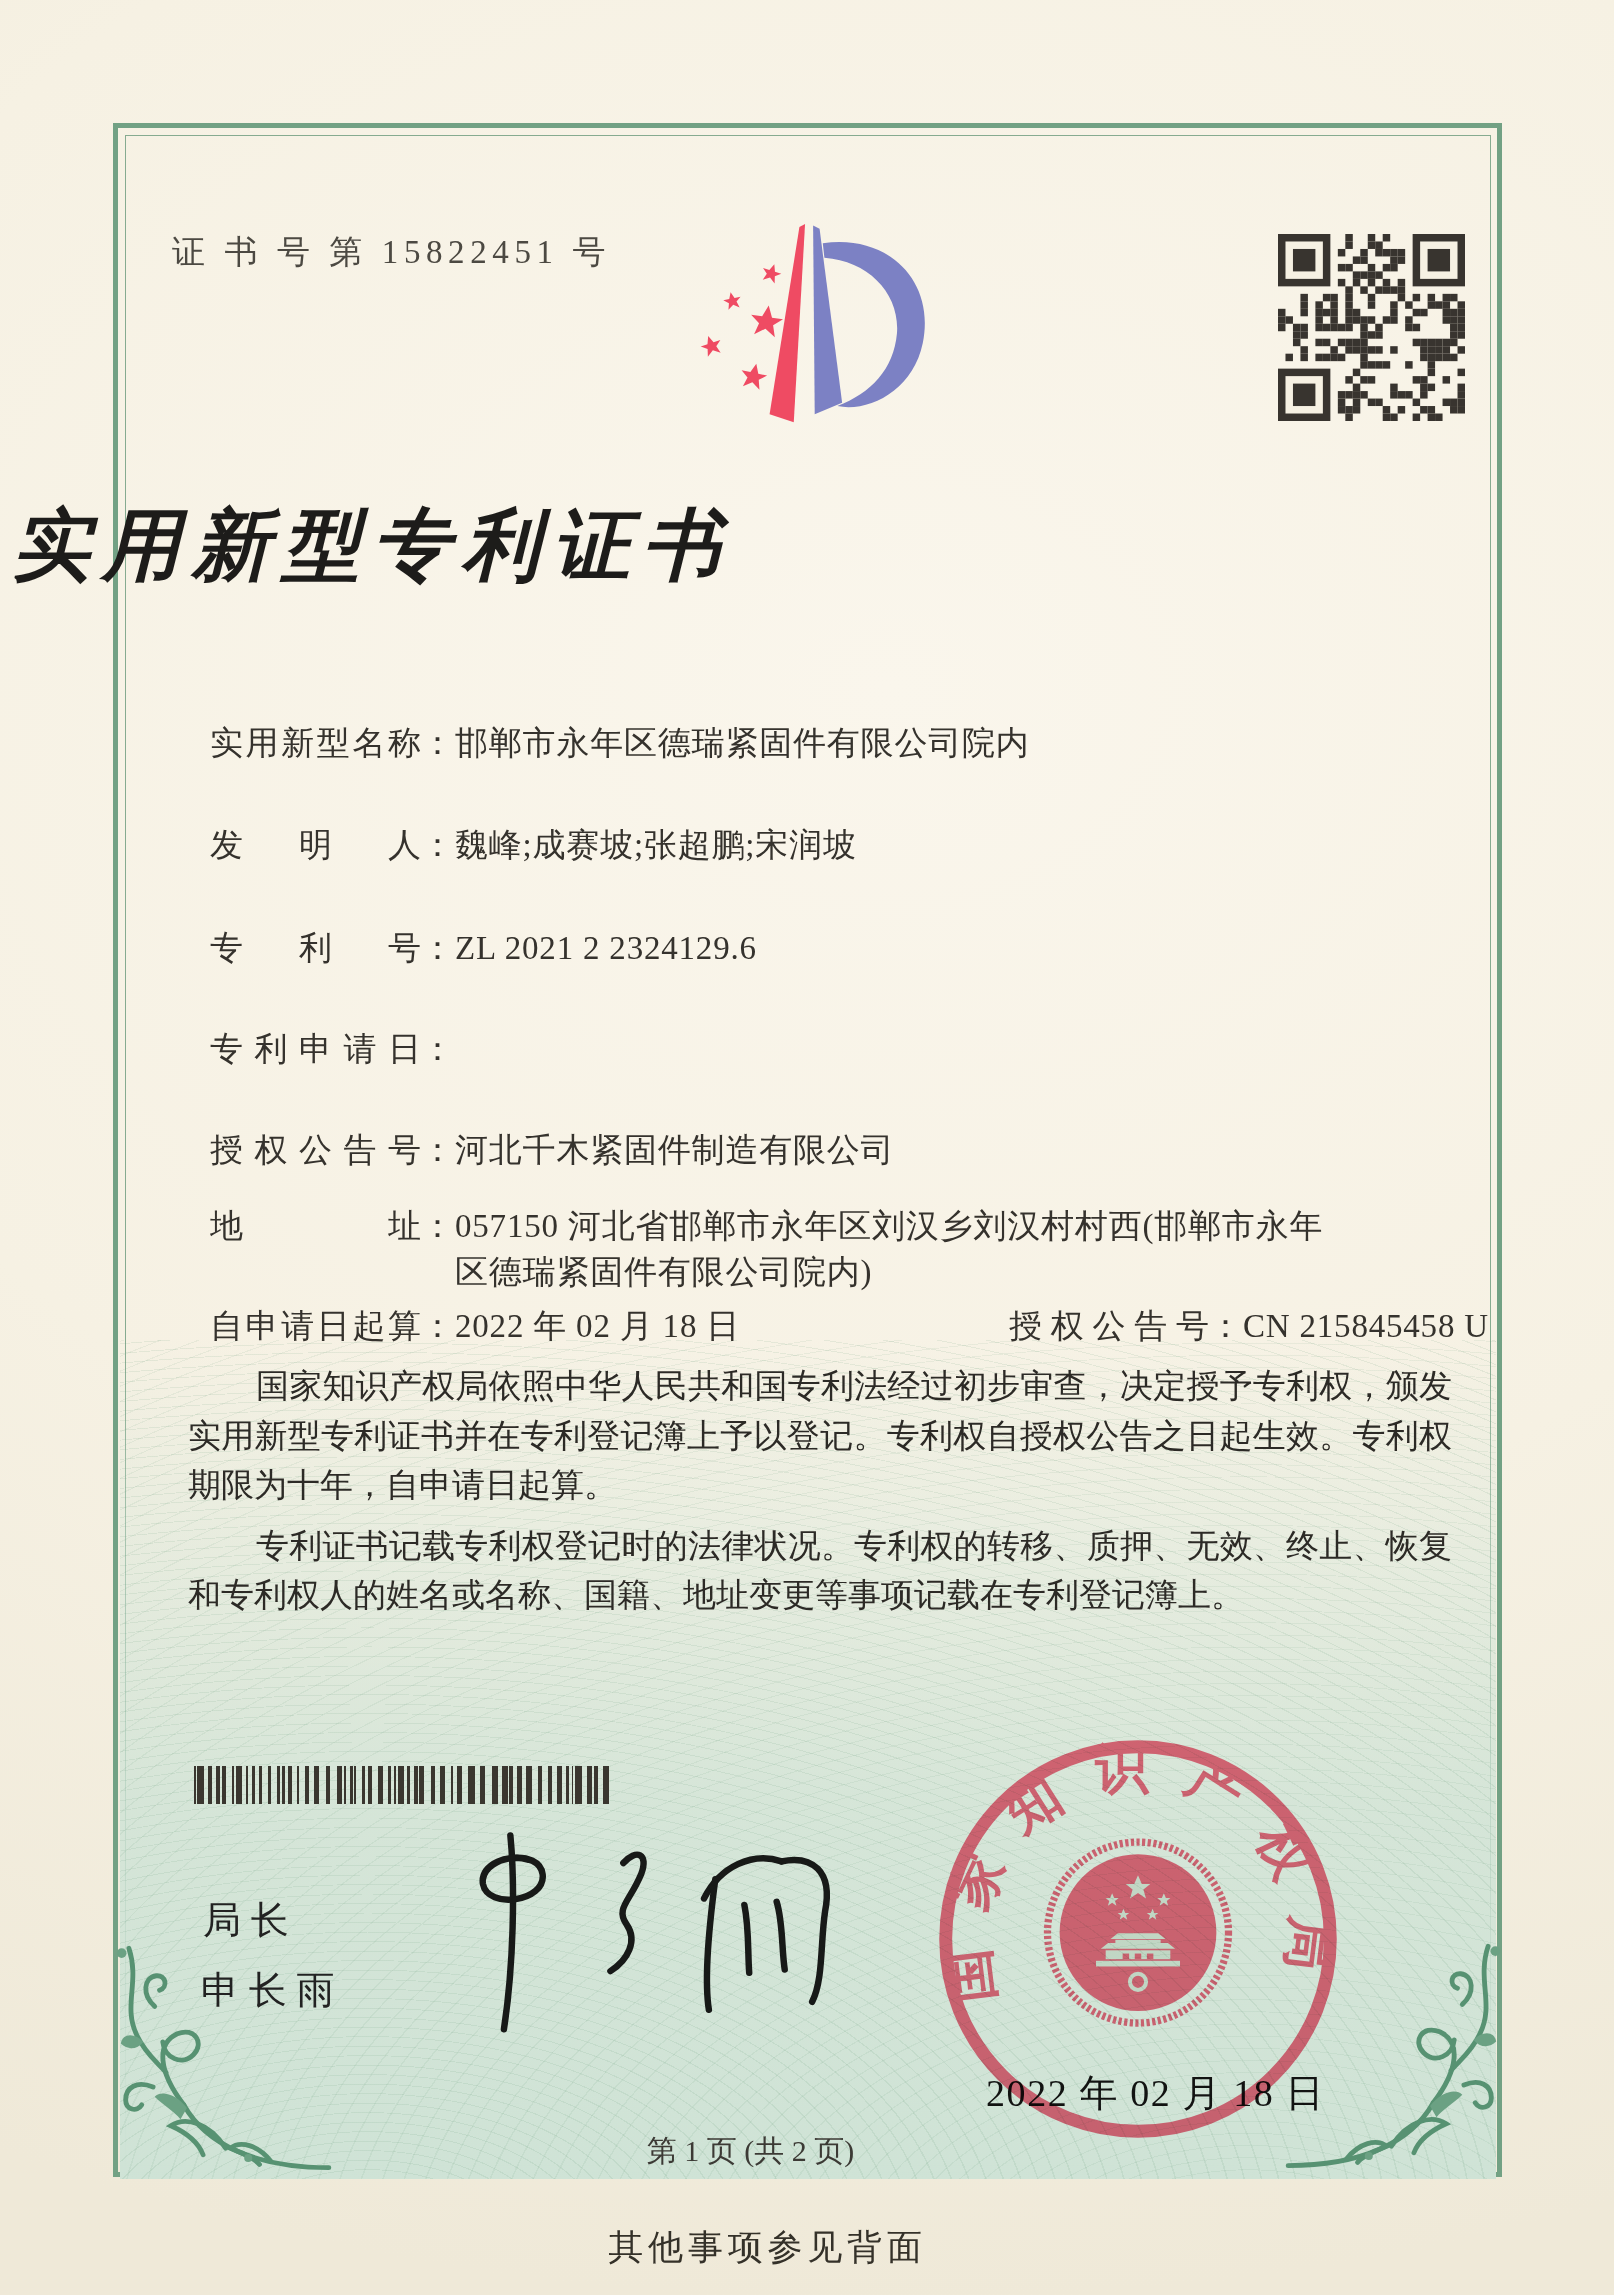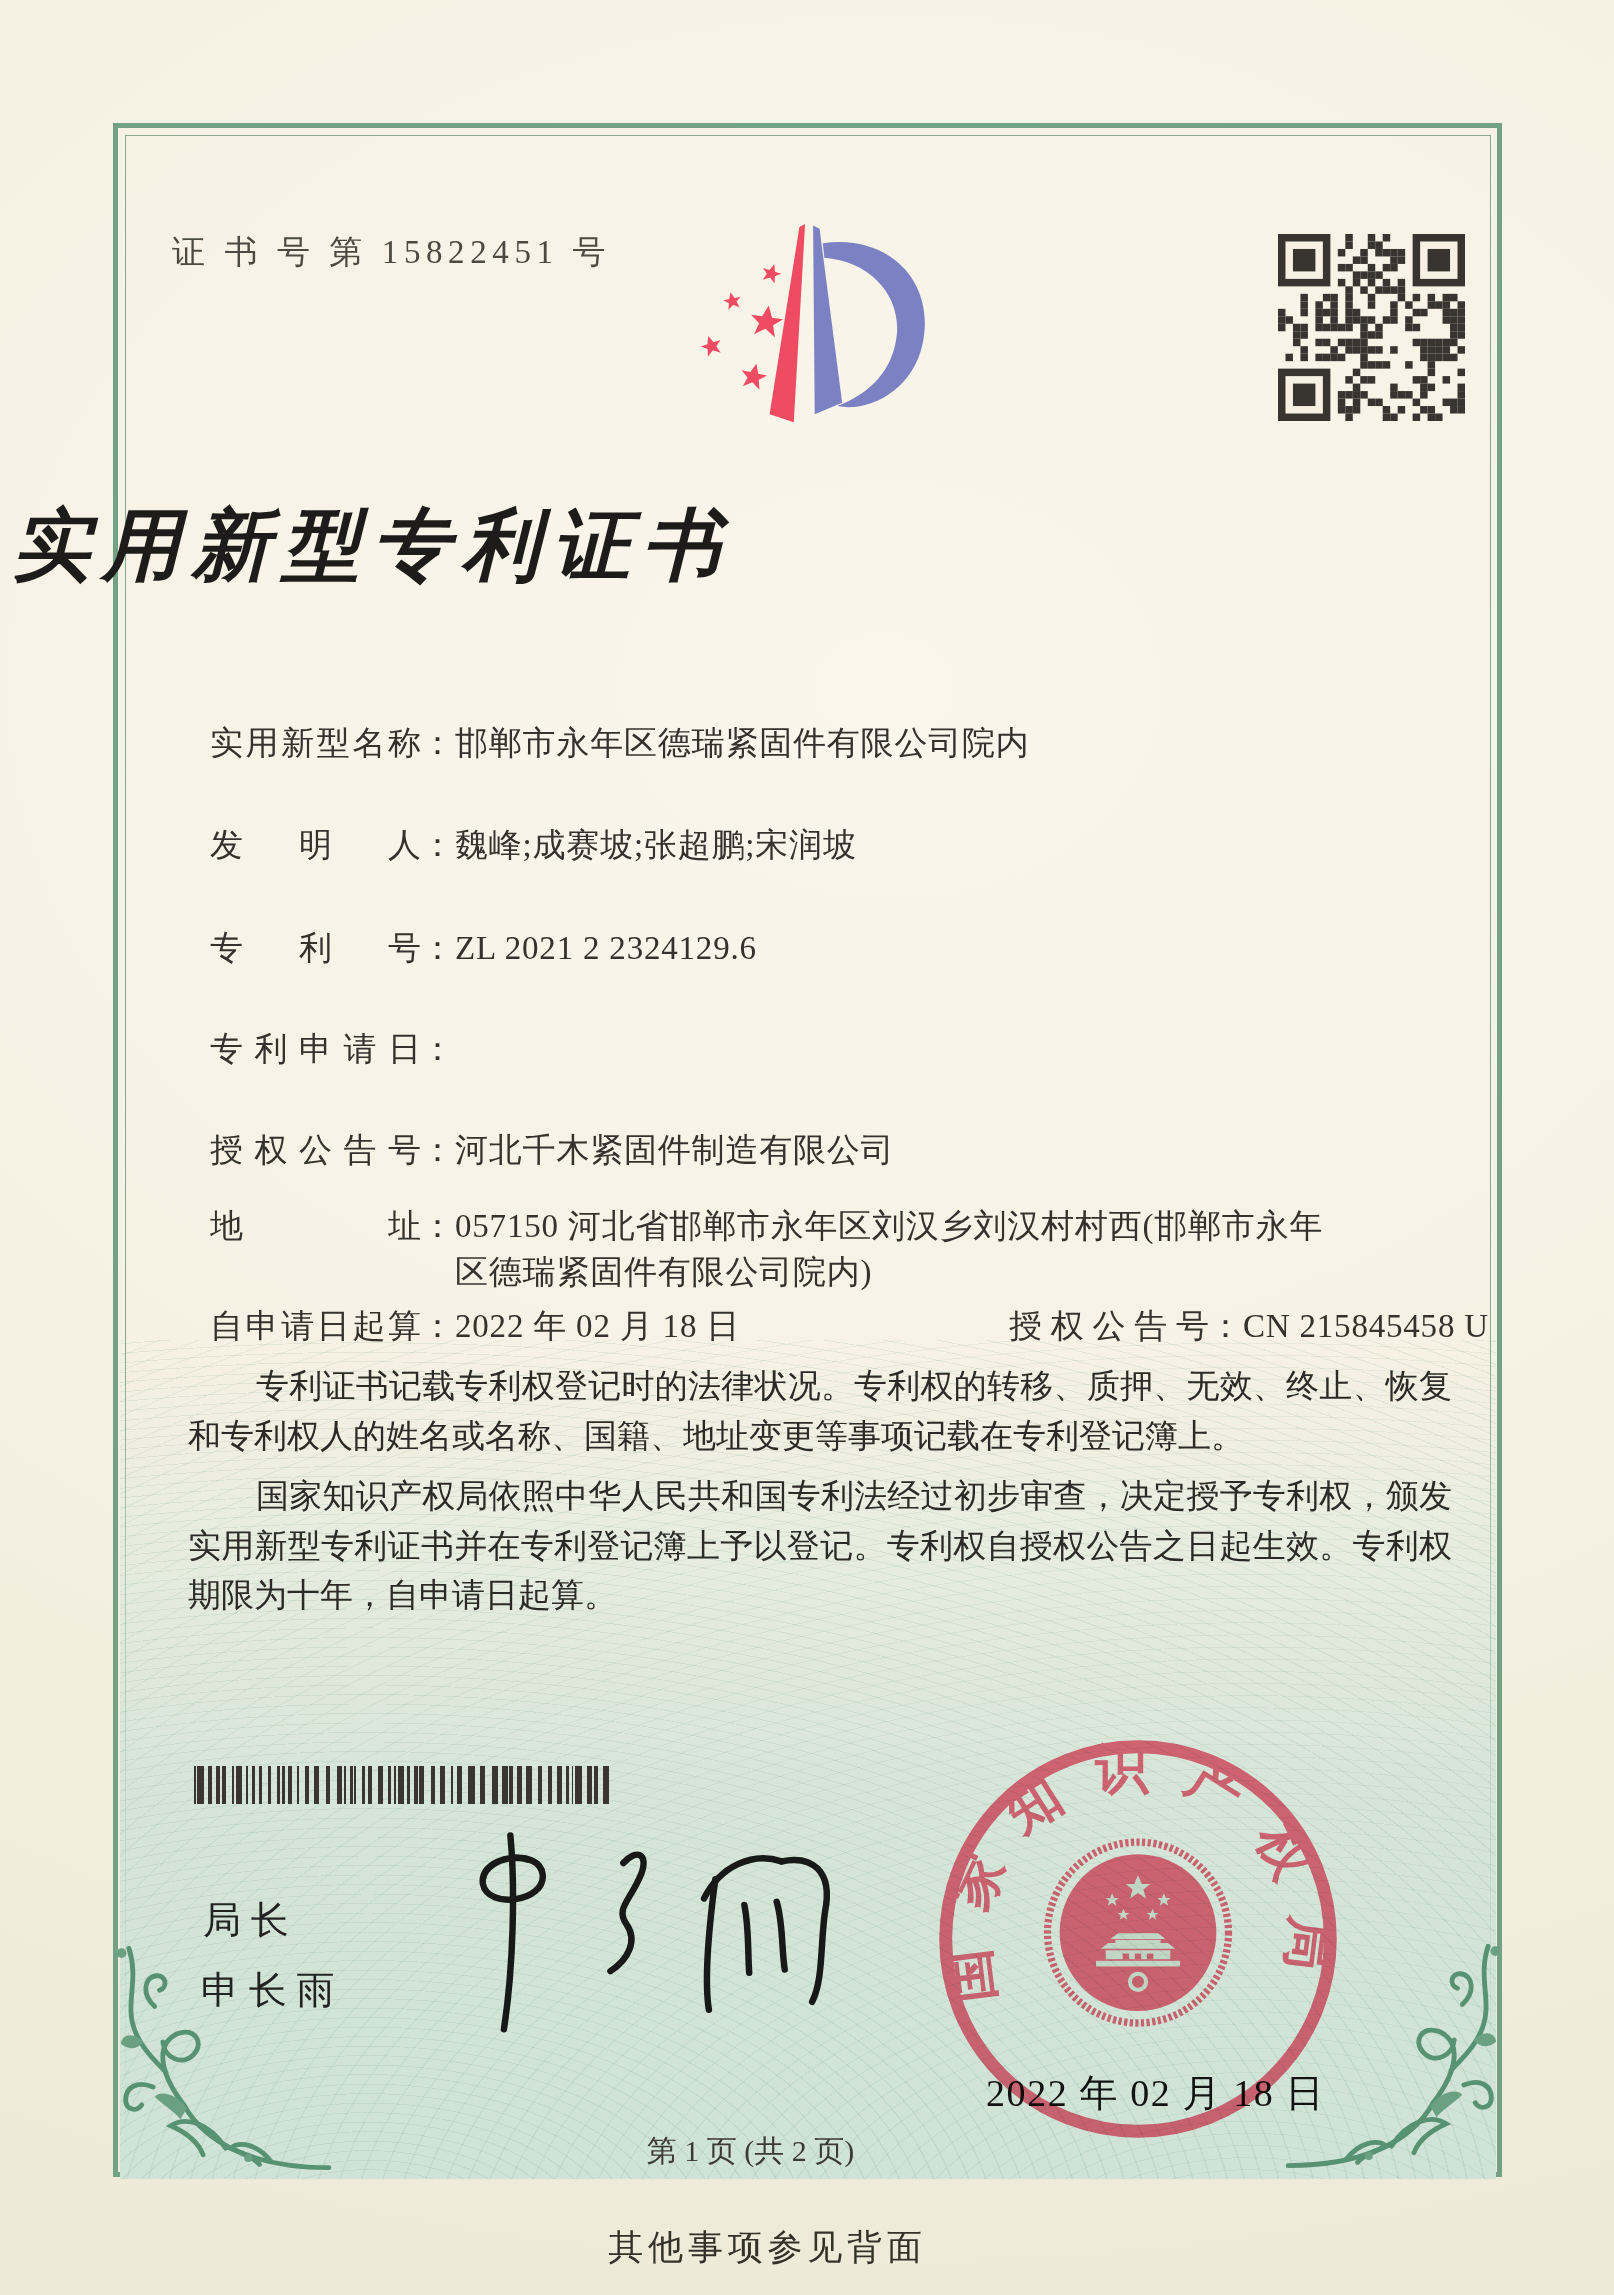--- a/index.html
+++ b/index.html
@@ -321,22 +321,22 @@
     <span class="fcolon">：</span>
     <span class="fvalue nowrap" style="width:347px">2022 年 02 月 18 日</span>
     <span class="grant-right">
       <span class="flabel">授权公告号</span>
       <span class="fcolon">：</span>
       <span class="fvalue nowrap" style="width:291px">CN 215845458 U</span>
     </span>
   </div>
 
   <div class="body-text">
+    <p>国家知识产权局依照中华人民共和国专利法经过初步审查，决定授予专利权，颁发实用新型专利证书并在专利登记簿上予以登记。专利权自授权公告之日起生效。专利权期限为十年，自申请日起算。</p>
     <p>专利证书记载专利权登记时的法律状况。专利权的转移、质押、无效、终止、恢复和专利权人的姓名或名称、国籍、地址变更等事项记载在专利登记簿上。</p>
-    <p>国家知识产权局依照中华人民共和国专利法经过初步审查，决定授予专利权，颁发实用新型专利证书并在专利登记簿上予以登记。专利权自授权公告之日起生效。专利权期限为十年，自申请日起算。</p>
   </div>
 
   <div class="barcode" id="barcode"><i style="width:1.6px;background:#3a362f"></i><i style="width:1.6px;background:transparent"></i><i style="width:6.5px;background:#3a362f"></i><i style="width:4.8px;background:transparent"></i><i style="width:4px;background:#3a362f"></i><i style="width:3.2px;background:transparent"></i><i style="width:4px;background:#3a362f"></i><i style="width:2.4px;background:transparent"></i><i style="width:4px;background:#3a362f"></i><i style="width:5.6px;background:transparent"></i><i style="width:2.4px;background:#3a362f"></i><i style="width:2.4px;background:transparent"></i><i style="width:5.6px;background:#3a362f"></i><i style="width:4px;background:transparent"></i><i style="width:2.4px;background:#3a362f"></i><i style="width:3.2px;background:transparent"></i><i style="width:3.2px;background:#3a362f"></i><i style="width:4px;background:transparent"></i><i style="width:3.2px;background:#3a362f"></i><i style="width:6.5px;background:transparent"></i><i style="width:2.4px;background:#3a362f"></i><i style="width:6.5px;background:transparent"></i><i style="width:2.4px;background:#3a362f"></i><i style="width:2.4px;background:transparent"></i><i style="width:2.4px;background:#3a362f"></i><i style="width:3.2px;background:transparent"></i><i style="width:4px;background:#3a362f"></i><i style="width:5.6px;background:transparent"></i><i style="width:1.6px;background:#3a362f"></i><i style="width:6.5px;background:transparent"></i><i style="width:4px;background:#3a362f"></i><i style="width:4.8px;background:transparent"></i><i style="width:4.8px;background:#3a362f"></i><i style="width:6.5px;background:transparent"></i><i style="width:4.8px;background:#3a362f"></i><i style="width:6.5px;background:transparent"></i><i style="width:5.6px;background:#3a362f"></i><i style="width:1.6px;background:transparent"></i><i style="width:2.4px;background:#3a362f"></i><i style="width:3.2px;background:transparent"></i><i style="width:3.2px;background:#3a362f"></i><i style="width:1.6px;background:transparent"></i><i style="width:1.6px;background:#3a362f"></i><i style="width:5.6px;background:transparent"></i><i style="width:3.2px;background:#3a362f"></i><i style="width:3.2px;background:transparent"></i><i style="width:4px;background:#3a362f"></i><i style="width:6.5px;background:transparent"></i><i style="width:4.8px;background:#3a362f"></i><i style="width:4.8px;background:transparent"></i><i style="width:3.2px;background:#3a362f"></i><i style="width:3.2px;background:transparent"></i><i style="width:1.6px;background:#3a362f"></i><i style="width:1.6px;background:transparent"></i><i style="width:6.5px;background:#3a362f"></i><i style="width:3.2px;background:transparent"></i><i style="width:2.4px;background:#3a362f"></i><i style="width:4.8px;background:transparent"></i><i style="width:3.2px;background:#3a362f"></i><i style="width:1.6px;background:transparent"></i><i style="width:4.8px;background:#3a362f"></i><i style="width:6.5px;background:transparent"></i><i style="width:4px;background:#3a362f"></i><i style="width:5.6px;background:transparent"></i><i style="width:4.8px;background:#3a362f"></i><i style="width:6.5px;background:transparent"></i><i style="width:1.6px;background:#3a362f"></i><i style="width:4px;background:transparent"></i><i style="width:4.8px;background:#3a362f"></i><i style="width:6.5px;background:transparent"></i><i style="width:6.5px;background:#3a362f"></i><i style="width:5.6px;background:transparent"></i><i style="width:4.8px;background:#3a362f"></i><i style="width:6.5px;background:transparent"></i><i style="width:6.5px;background:#3a362f"></i><i style="width:4px;background:transparent"></i><i style="width:5.6px;background:#3a362f"></i><i style="width:1.6px;background:transparent"></i><i style="width:4px;background:#3a362f"></i><i style="width:3.2px;background:transparent"></i><i style="width:5.6px;background:#3a362f"></i><i style="width:4px;background:transparent"></i><i style="width:5.6px;background:#3a362f"></i><i style="width:6.5px;background:transparent"></i><i style="width:4px;background:#3a362f"></i><i style="width:5.6px;background:transparent"></i><i style="width:4px;background:#3a362f"></i><i style="width:4.8px;background:transparent"></i><i style="width:5.6px;background:#3a362f"></i><i style="width:4px;background:transparent"></i><i style="width:3.2px;background:#3a362f"></i><i style="width:2.4px;background:transparent"></i><i style="width:1.6px;background:#3a362f"></i><i style="width:1.6px;background:transparent"></i><i style="width:6.5px;background:#3a362f"></i><i style="width:5.6px;background:transparent"></i><i style="width:4.8px;background:#3a362f"></i><i style="width:1.6px;background:transparent"></i><i style="width:4.8px;background:#3a362f"></i><i style="width:4.8px;background:transparent"></i><i style="width:5.6px;background:#3a362f"></i></div>
 
   <div class="role">局长</div>
   <div class="signer-name">申长雨</div>
 
   <svg class="signature" viewBox="0 0 580 280">
     <g fill="none" stroke="#1c1c1c" stroke-width="8" stroke-linecap="round">
       <path d="M78,72 C82,42 148,34 152,66 C156,100 84,110 78,78 C74,52 112,40 134,48"></path>

